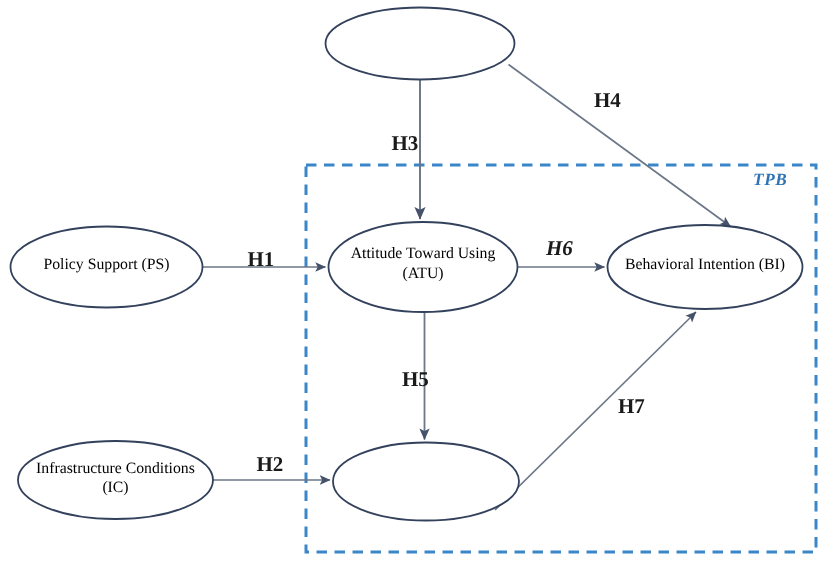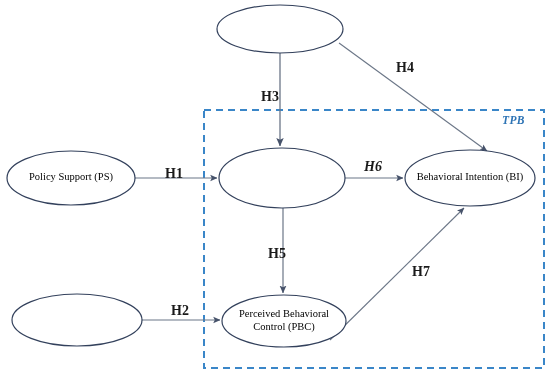--- a/index.html
+++ b/index.html
@@ -81,22 +81,23 @@
 
     <ellipse cx="280" cy="29" rx="63" ry="24" fill="#ffffff" stroke="#33415c" stroke-width="1.2"></ellipse>
     <ellipse cx="71" cy="178" rx="64" ry="27" fill="#ffffff" stroke="#33415c" stroke-width="1.2"></ellipse>
     <ellipse cx="282" cy="178" rx="63" ry="30" fill="#ffffff" stroke="#33415c" stroke-width="1.2"></ellipse>
     <ellipse cx="470" cy="178" rx="65" ry="28" fill="#ffffff" stroke="#33415c" stroke-width="1.2"></ellipse>
     <ellipse cx="77" cy="320" rx="65" ry="26" fill="#ffffff" stroke="#33415c" stroke-width="1.2"></ellipse>
     <ellipse cx="284" cy="321" rx="62" ry="26" fill="#ffffff" stroke="#33415c" stroke-width="1.2"></ellipse>
   </svg>
 
   <div class="node-label" style="left:-19px; top:171px; width:180px;">Policy Support (PS)</div>
+  <div class="node-label" style="left:212px; top:164px; width:140px;">Attitude Toward Using<br>(ATU)</div>
   <div class="node-label" style="left:380px; top:171px; width:180px;">Behavioral Intention (BI)</div>
-  <div class="node-label" style="left:214px; top:308px; width:140px;">Perceived Behavioral<br>Control (PBC)</div>
+  <div class="node-label" style="left:7px; top:307px; width:140px;">Infrastructure Conditions<br>(IC)</div>
 
   <div class="edge-label" style="left:261px; top:89px;">H3</div>
   <div class="edge-label" style="left:396px; top:60px;">H4</div>
   <div class="edge-label" style="left:165px; top:166px;">H1</div>
   <div class="edge-label" style="left:364px; top:159px;font-style:italic;">H6</div>
   <div class="edge-label" style="left:268px; top:246px;">H5</div>
   <div class="edge-label" style="left:171px; top:303px;">H2</div>
   <div class="edge-label" style="left:412px; top:264px;">H7</div>
 
   <div class="group-label" style="left:502px; top:114px; color:#2e74b5;">TPB</div>

